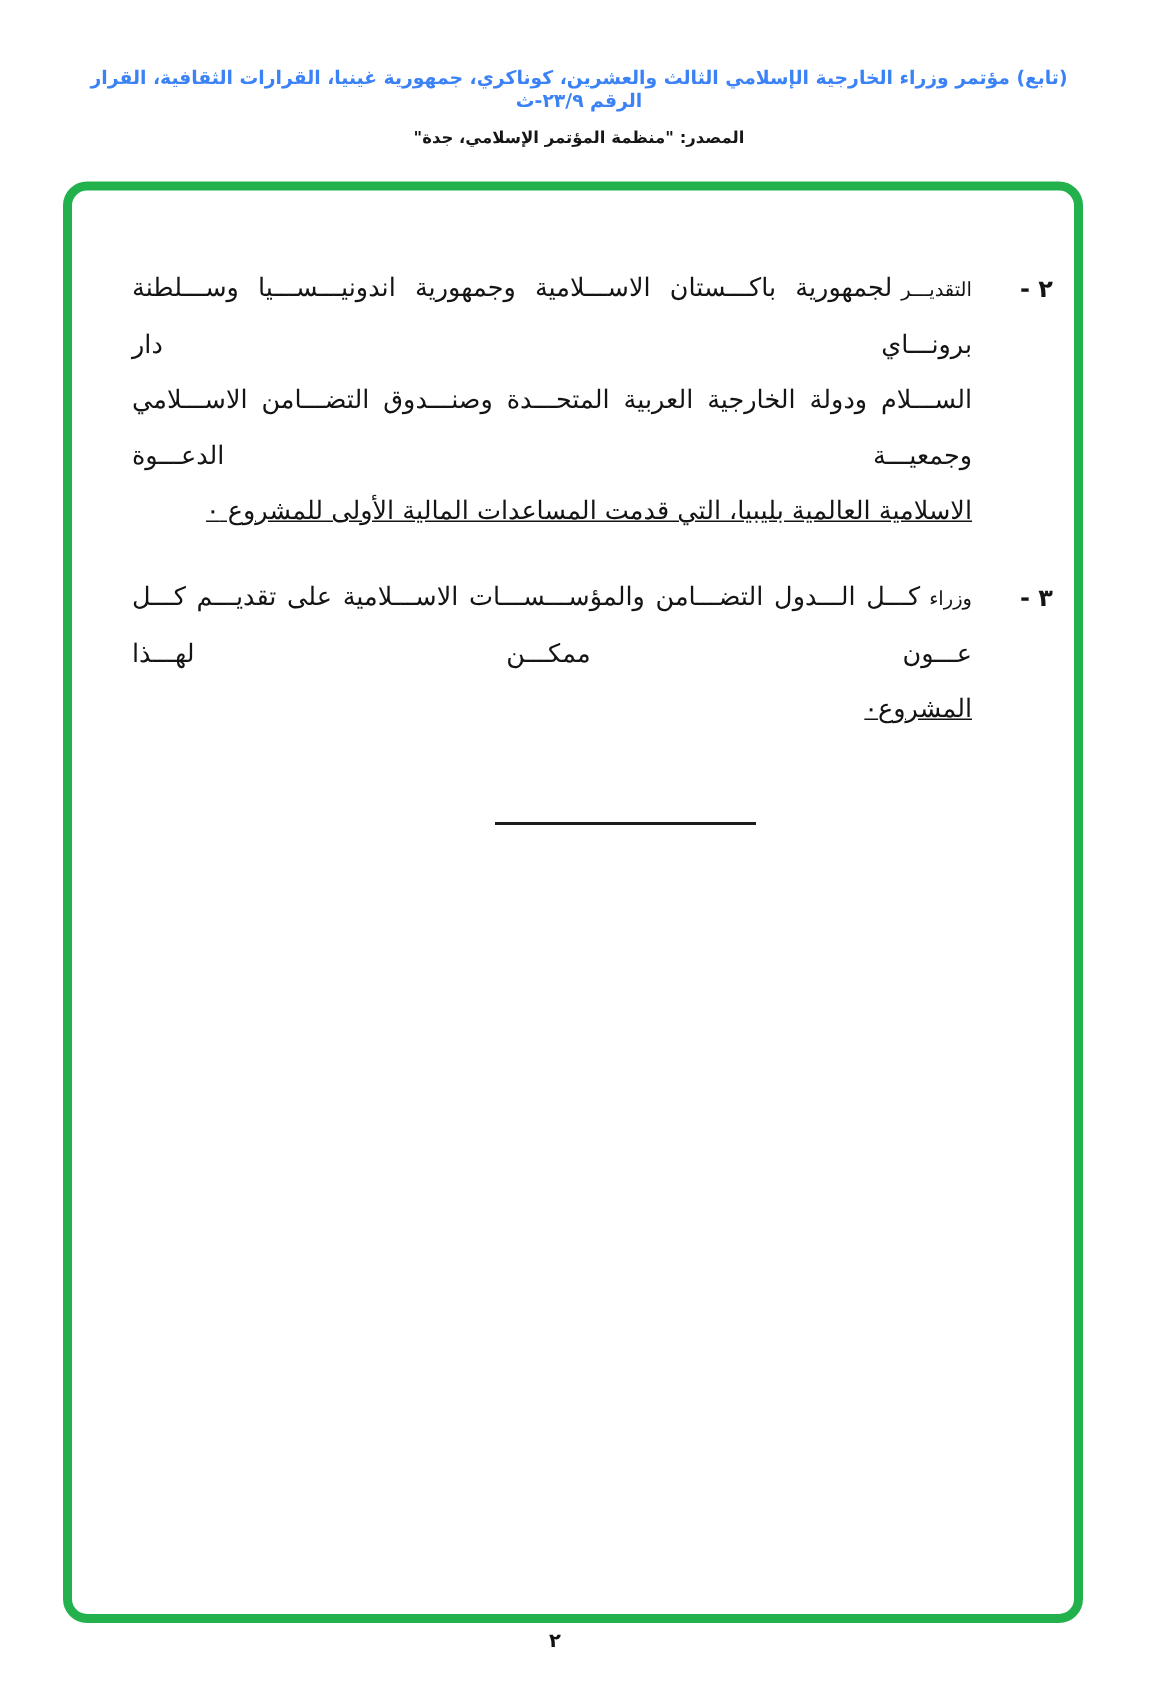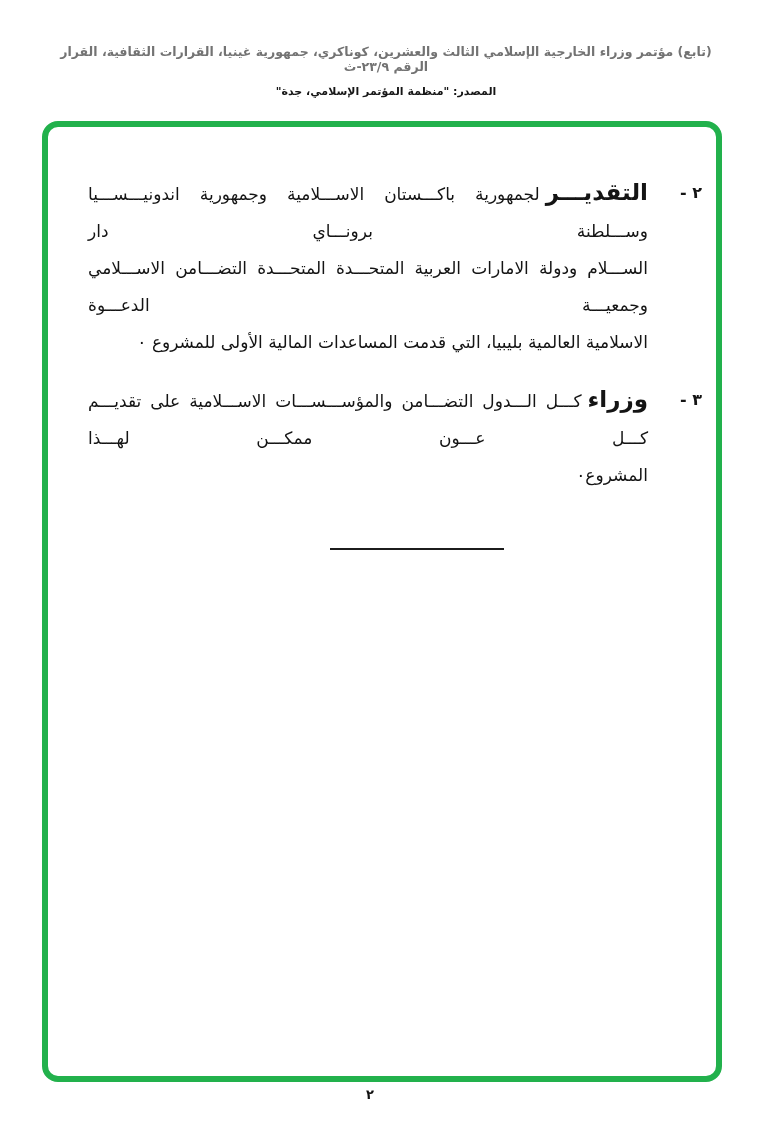--- a/index.html
+++ b/index.html
@@ -7,21 +7,21 @@
     width: 772px; height: 1131px;
     background: #ffffff;
     position: relative;
     font-family: "DejaVu Sans", sans-serif;
     color: #141414;
     overflow: hidden;
   }
   
   .doc-header { padding-top: 44px; text-align: center; direction: rtl; }
   .doc-header .h-line1 {
-    font-size: 12.5px; font-weight: bold; color: #737373;
+    font-size: 12.5px; font-weight: bold; color: #3b82f6;
     letter-spacing: 0.2px; padding: 0 50px;
   }
   .doc-header .h-line2 {
     font-size: 11px; font-weight: bold; color: #161616; margin-top: 11px;
   }
   
   .frame {
     position: absolute; left: 42px; top: 121px;
     width: 680px; height: 961px;
     border: 6px solid #22b14c;
@@ -40,22 +40,22 @@
   }
   .item + .item { margin-top: 20px; }
   .marker {
     font-weight: bold; font-size: 16px;
     text-align: right; padding-left: 4px; line-height: 37px;
     white-space: nowrap;
   }
   .item-text { min-width: 0; }
   .line { line-height: 37px; }
   .line.stretch { text-align: justify; text-align-last: justify; }
-  .line.final   { text-align: left; text-align-last: right; }
-  .lead { font-weight: bold; font-size: 23px; padding-left: 6px; }
+  .line.final   { text-align: left; text-align-last: right; text-decoration: underline; }
+  .lead { font-weight: normal; font-size: 13px; padding-left: 6px; }
   
   .divider {
     position: absolute; left: 282px; top: 421px;
     width: 174px; height: 2px; background: #1c1c1c;
   }
   
   .page-number {
     position: absolute; top: 1087px; left: 0;
     width: 740px; text-align: center;
     font-size: 13px; font-weight: bold; color: #111;
@@ -72,21 +72,21 @@
   </header>
 
   <div class="frame" style="border-color: rgb(34, 177, 76);">
 
     <div class="item">
       <div class="marker">٢ -</div>
       <div class="item-text">
         <div class="line stretch">
           <span class="lead">التقديـــر</span><span>لجمهورية باكـــستان الاســـلامية وجمهورية اندونيـــســـيا وســـلطنة برونـــاي دار</span>
         </div>
-        <div class="line stretch">الســـلام  ودولة الامارات العربية المتحـــدة المتحـــدة التضـــامن الاســـلامي وجمعيـــة الدعـــوة</div>
+        <div class="line stretch">الســـلام  ودولة الخارجية العربية المتحـــدة وصنـــدوق التضـــامن الاســـلامي وجمعيـــة الدعـــوة</div>
         <div class="line final">الاسلامية العالمية بليبيا، التي قدمت المساعدات المالية الأولى للمشروع ٠</div>
       </div>
     </div>
 
     <div class="item">
       <div class="marker">٣ -</div>
       <div class="item-text">
         <div class="line stretch">
           <span class="lead">وزراء</span><span>كـــل الـــدول التضـــامن والمؤســـســـات الاســـلامية على تقديـــم كـــل عـــون ممكـــن لهـــذا</span>
         </div>

